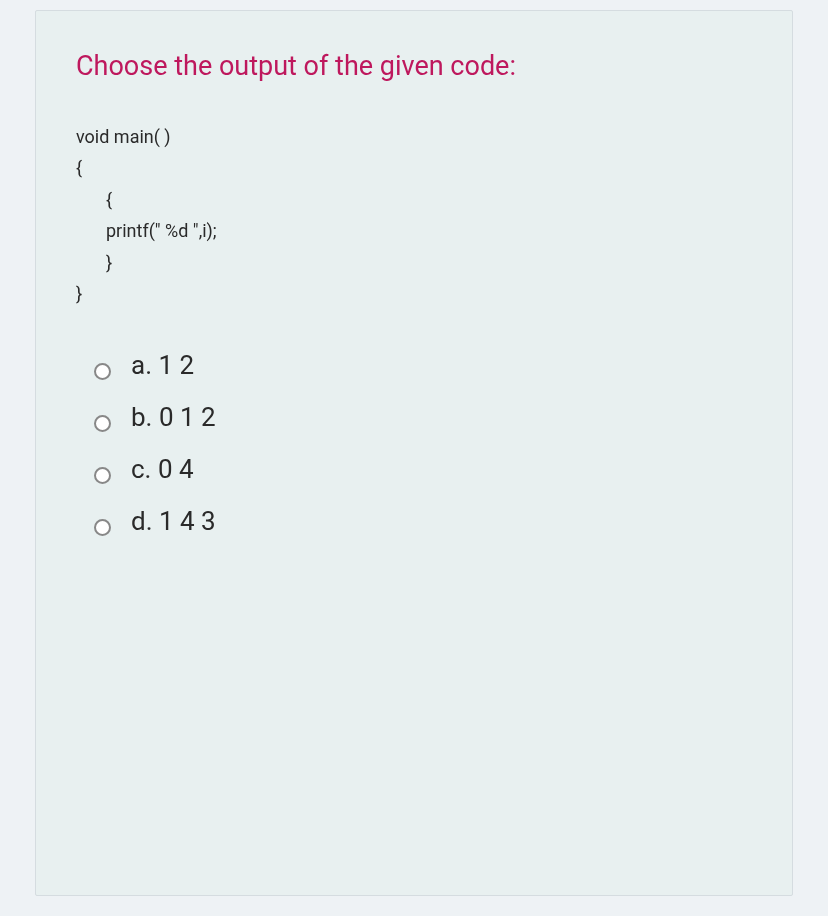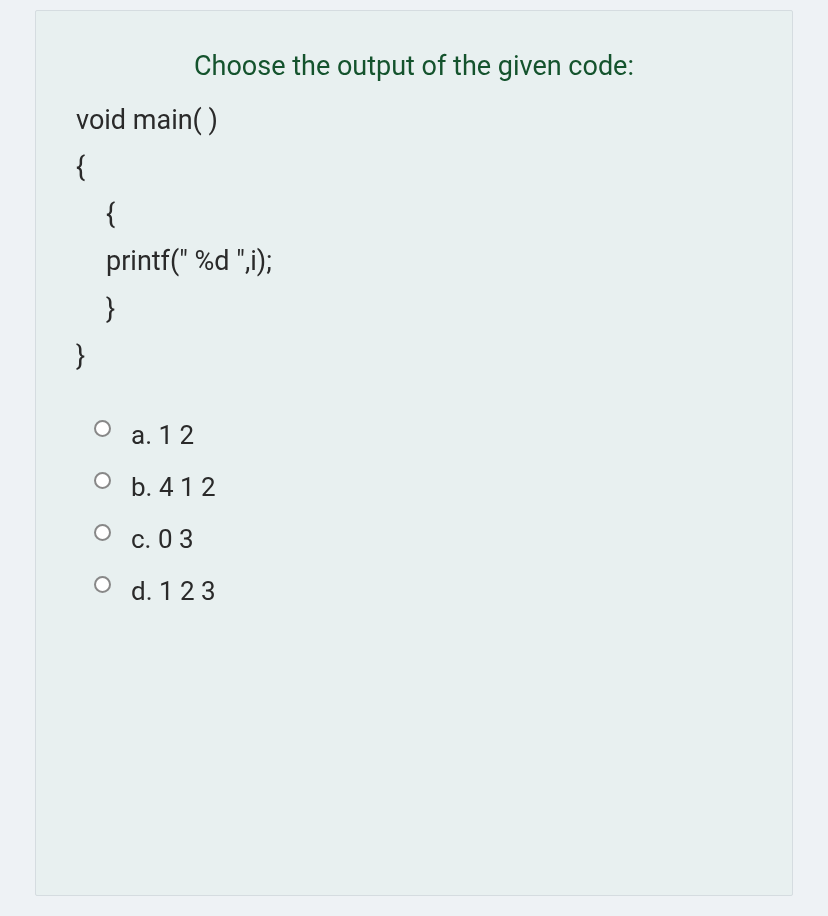--- a/index.html
+++ b/index.html
@@ -16,43 +16,42 @@
     }
     .question-card {
       background: #e8f0f0;
       border: 1px solid #d5dce0;
       border-radius: 2px;
       padding: 35px 40px 32px 40px;
       height: 100%;
     }
     .question-text {
       font-size: 27px;
-      color: #14532d;
+      color: #be185d;
       line-height: 1.5;
-      margin-bottom: 10px;
-      text-align: center;
+      margin-bottom: 34px;
     }
     .code-block {
-      font-size: 27px;
+      font-size: 18px;
       color: #2a2a2a;
       line-height: 1.75;
     }
     .code-line {
       display: block;
     }
     .indent {
       padding-left: 30px;
     }
     .options {
       margin-top: 40px;
       padding-left: 18px;
     }
     .option {
       display: flex;
-      align-items: flex-start;
+      align-items: flex-end;
       margin-bottom: 22px;
       cursor: pointer;
     }
     .radio-circle {
       width: 17px;
       height: 17px;
       border: 2px solid #888;
       border-radius: 50%;
       margin-right: 20px;
       background: #fff;
@@ -78,24 +77,24 @@
     <span class="code-line">}</span>
   </div>
 
   <div class="options">
     <label class="option">
       <span class="radio-circle"></span>
       <span class="option-label">a. 1 2</span>
     </label>
     <label class="option">
       <span class="radio-circle"></span>
-      <span class="option-label">b. 4 1 2</span>
+      <span class="option-label">b. 0 1 2</span>
     </label>
     <label class="option">
       <span class="radio-circle"></span>
-      <span class="option-label">c. 0 3</span>
+      <span class="option-label">c. 0 4</span>
     </label>
     <label class="option">
       <span class="radio-circle"></span>
-      <span class="option-label">d. 1 2 3</span>
+      <span class="option-label">d. 1 4 3</span>
     </label>
   </div>
 </div>
 
 </body></html>

